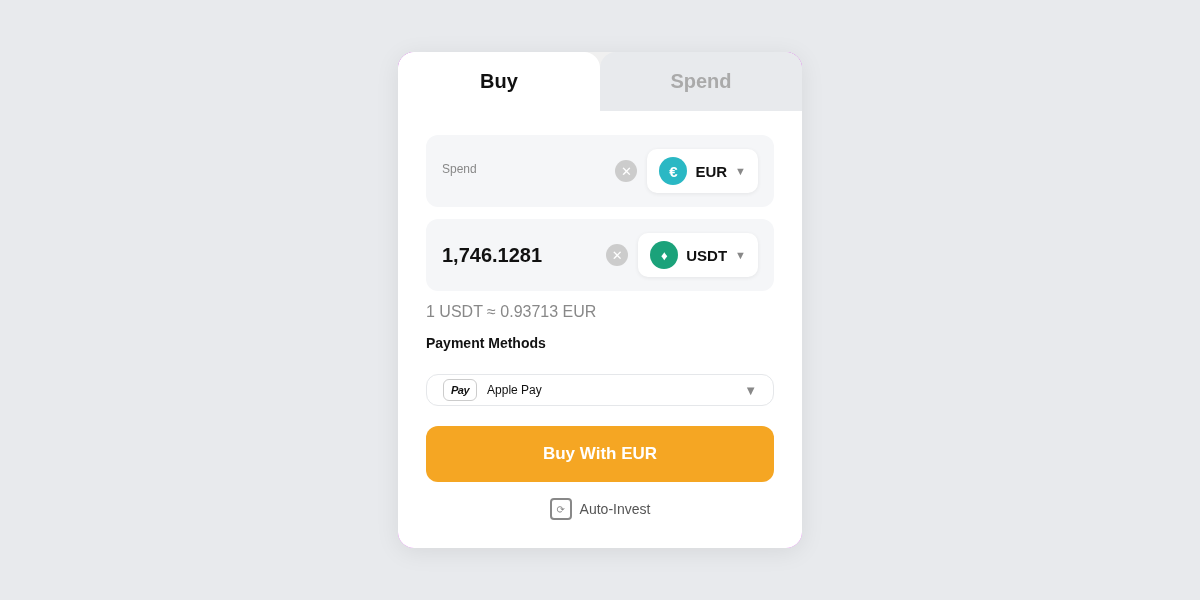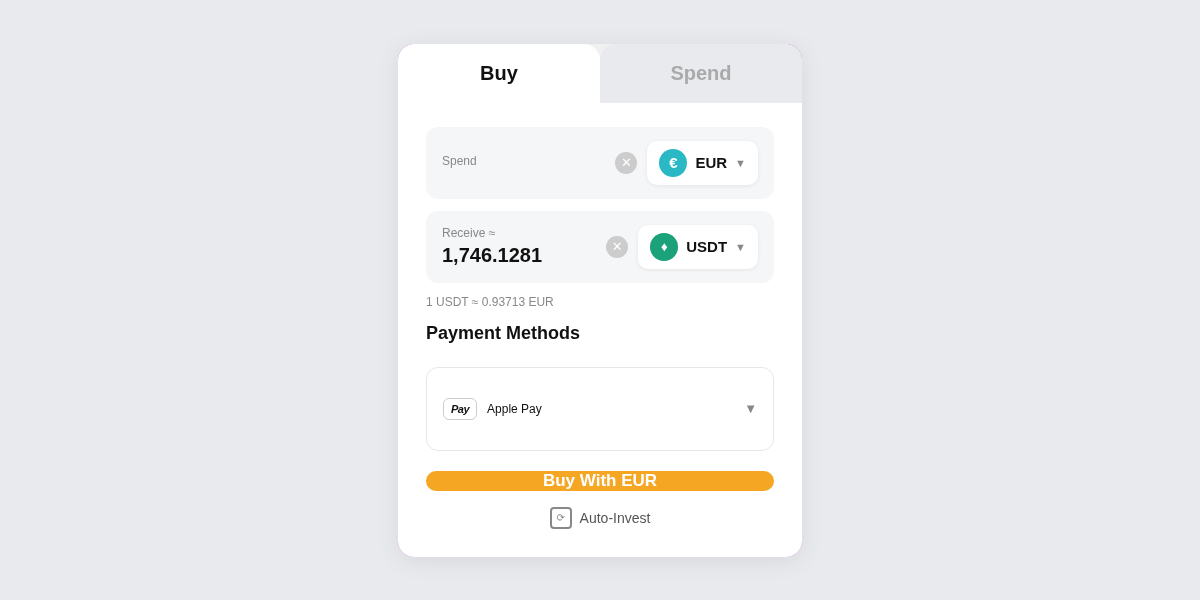--- a/index.html
+++ b/index.html
@@ -134,40 +134,40 @@
     .eur-icon { background: #2ab8c4; }
     .usdt-icon { background: #1ba27a; }
 
     .chevron-down {
       font-size: 11px;
       color: #888;
     }
 
     
     .rate-line {
-      font-size: 12px;
+      font-size: 16px;
       color: #888;
       margin-bottom: 14px;
       margin-top: 2px;
     }
 
     
     .section-label {
-      font-size: 18px;
+      font-size: 14px;
       font-weight: 700;
       color: #111;
     }
 
     .payment-selector {
       display: flex;
       align-items: center;
       background: #fff;
       border: 1px solid #e5e7ea;
       border-radius: 12px;
-      padding: 30px 16px;
+      padding: 4px 16px;
       cursor: pointer;
       margin-bottom: 20px;
       gap: 10px;
       margin-top: 23px;
     }
 
     .apple-pay-badge {
       border: 1px solid #ccc;
       border-radius: 6px;
       padding: 3px 7px;
@@ -188,20 +188,21 @@
     }
 
     .payment-chevron {
       color: #888;
       font-size: 13px;
     }
 
     
     .buy-btn {
       width: 100%;
+      padding: 18px;
       background: #f5a623;
       border: none;
       border-radius: 12px;
       font-size: 17px;
       font-weight: 700;
       color: #fff;
       cursor: pointer;
       margin-bottom: 16px;
     }
 
@@ -254,21 +255,20 @@
       <button class="currency-selector">
         <div class="currency-icon eur-icon">€</div>
         <span>EUR</span>
         <span class="chevron-down">▼</span>
       </button>
     </div>
 
     
     <div class="input-row">
       <div class="input-left">
-        <span class="input-label">Receive ≈</span>
         <span class="input-value">1,746.1281</span>
       </div>
       <button class="clear-btn">✕</button>
       <button class="currency-selector">
         <div class="currency-icon usdt-icon">
           <span class="usdt-icon-inner">♦</span>
         </div>
         <span>USDT</span>
         <span class="chevron-down">▼</span>
       </button>

